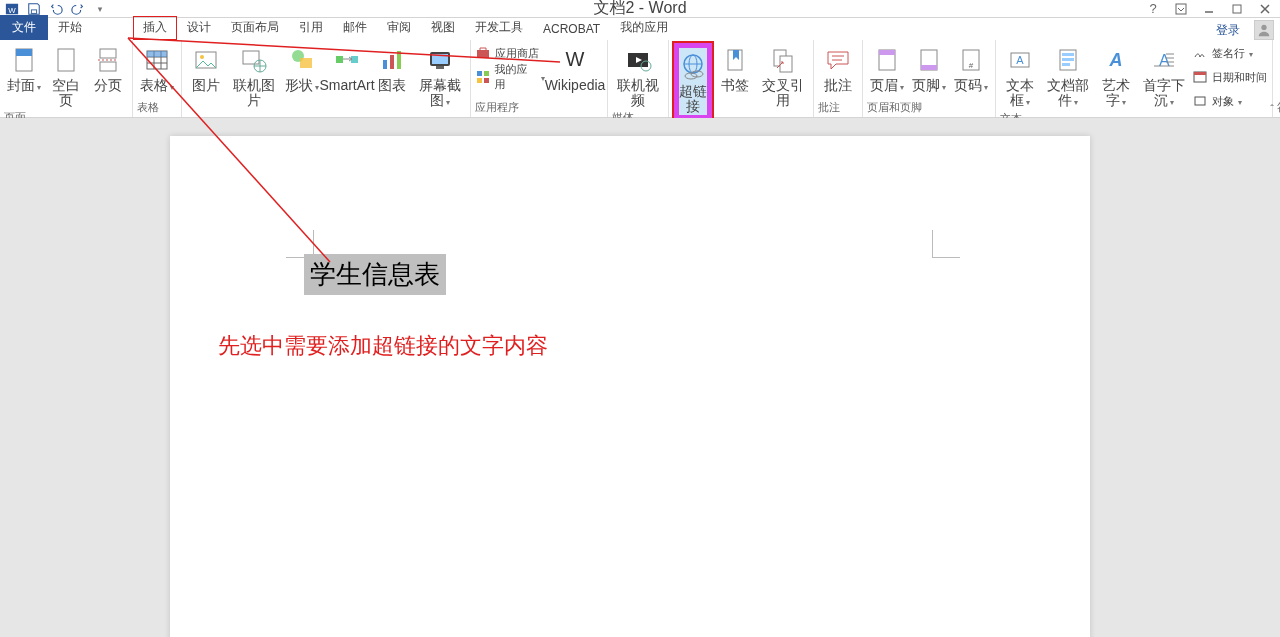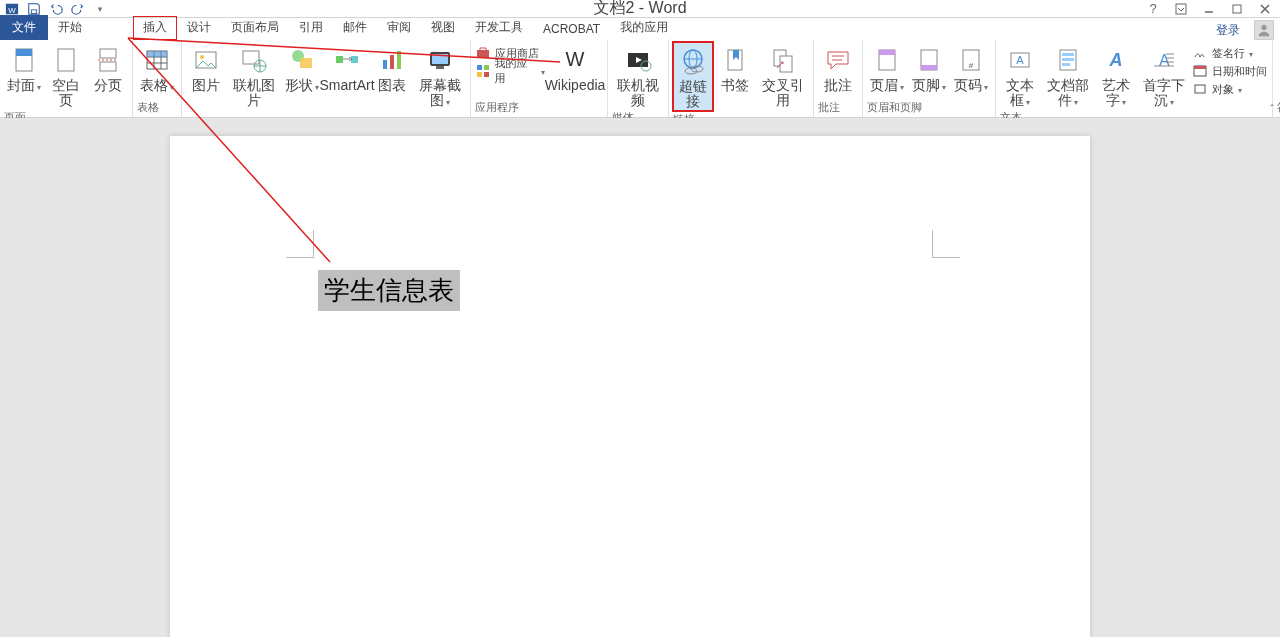--- a/index.html
+++ b/index.html
@@ -27,36 +27,36 @@
   
   .ribbon { height: 78px; background:#fff; border-bottom:1px solid #d4d4d4; display:flex; position:relative; }
   .group { display:flex; flex-direction:column; align-items:center; border-right:1px solid #e1e1e1; padding: 2px 4px 0; }
   .group-body { display:flex; align-items:flex-start; gap:2px; flex: 1; }
   .group-label { font-size:11px; color:#666; padding: 1px 0 2px; text-align:left; width:100%; }
   .big-btn { width:40px; display:flex; flex-direction:column; align-items:center; justify-content:flex-start; padding-top:2px; }
   .big-btn .icon { width:32px; height:32px; display:flex; align-items:center; justify-content:center; }
   .big-btn .lbl { font-size:14px; color:#444; margin-top:2px; text-align:center; line-height: 1.1; }
   .big-btn .lbl .drop::after{ content:"▾"; font-size:8px; color:#777; margin-left:2px;}
   .big-btn svg { width:28px; height:28px; }
-  .big-btn.highlighted { background:#cde6f7; border:1px solid #d946ef; }
+  .big-btn.highlighted { background:#cde6f7; border:6px solid #d946ef; }
   .big-btn.red-outline { outline:2px solid #e02020; outline-offset:-1px; }
-  .stack { display:flex; flex-direction:column; gap:0; padding-top:2px; }
+  .stack { display:flex; flex-direction:column; gap:6px; padding-top:2px; }
   .stack .row { display:flex; align-items:center; gap:4px; font-size:11px; color:#444; height:18px; }
   .stack .row .drop::after{ content:" ▾"; font-size:8px; color:#777;}
   .small-ico { width:16px;height:16px;display:flex;align-items:center;justify-content:center; }
   .small-ico svg{width:14px;height:14px;}
   .collapse-btn { position:absolute; right:6px; bottom:2px; font-size:11px; color:#666; }
 
   
   .docarea { position:absolute; top:118px; left:0; right:0; bottom:0; background:#e6e6e6; overflow:hidden; }
   .page { position:absolute; left:170px; top:18px; width:920px; height:1200px; background:#fff; box-shadow: 0 0 6px rgba(0,0,0,.15); }
   .corner { position:absolute; width:28px; height:28px; }
   .corner.tl { left:116px; top:94px; border-left:1px solid #bbb; border-top:1px solid #bbb; transform: rotate(180deg);}
   .corner.tr { right:130px; top:94px; border-right:1px solid #bbb; border-top:1px solid #bbb; transform: rotate(180deg);}
-  .sel-text { position:absolute; left:148px; top:118px; background:#bfbfbf; color:#000; font-family: SimSun, serif; font-size:26px; padding: 3px 6px; margin-top: 16px; }
+  .sel-text { position:absolute; left:134px; top:118px; background:#bfbfbf; color:#000; font-family: SimSun, serif; font-size:26px; padding: 3px 6px; }
   .annot-text { position:absolute; left:48px; top:195px; color:#e02020; font-size:22px; font-family: SimSun, serif; }
 
   
   .anno-svg { position:absolute; left:0; top:0; pointer-events:none; }
     .big-btn.w46{width:46px;}
     .big-btn.w52{width:52px;}
     .big-btn.w56{width:56px;}
 </style>
 </head>
 <body>
@@ -483,19 +483,20 @@
   </div>
 
   <span class="collapse-btn">ˆ</span>
 </div>
 
 <div class="docarea">
   <div class="page">
     <div class="corner tl"></div>
     <div class="corner tr"></div>
     <span class="sel-text">学生信息表</span>
+    <span class="annot-text">先选中需要添加超链接的文字内容</span>
   </div>
 </div>
 
 <svg class="anno-svg" width="1280" height="637">
   <line x1="128" y1="38" x2="560" y2="62" stroke="#e02020" stroke-width="1.5"></line>
   <line x1="128" y1="38" x2="330" y2="262" stroke="#e02020" stroke-width="1.5"></line>
 </svg>
 
 </body></html>

